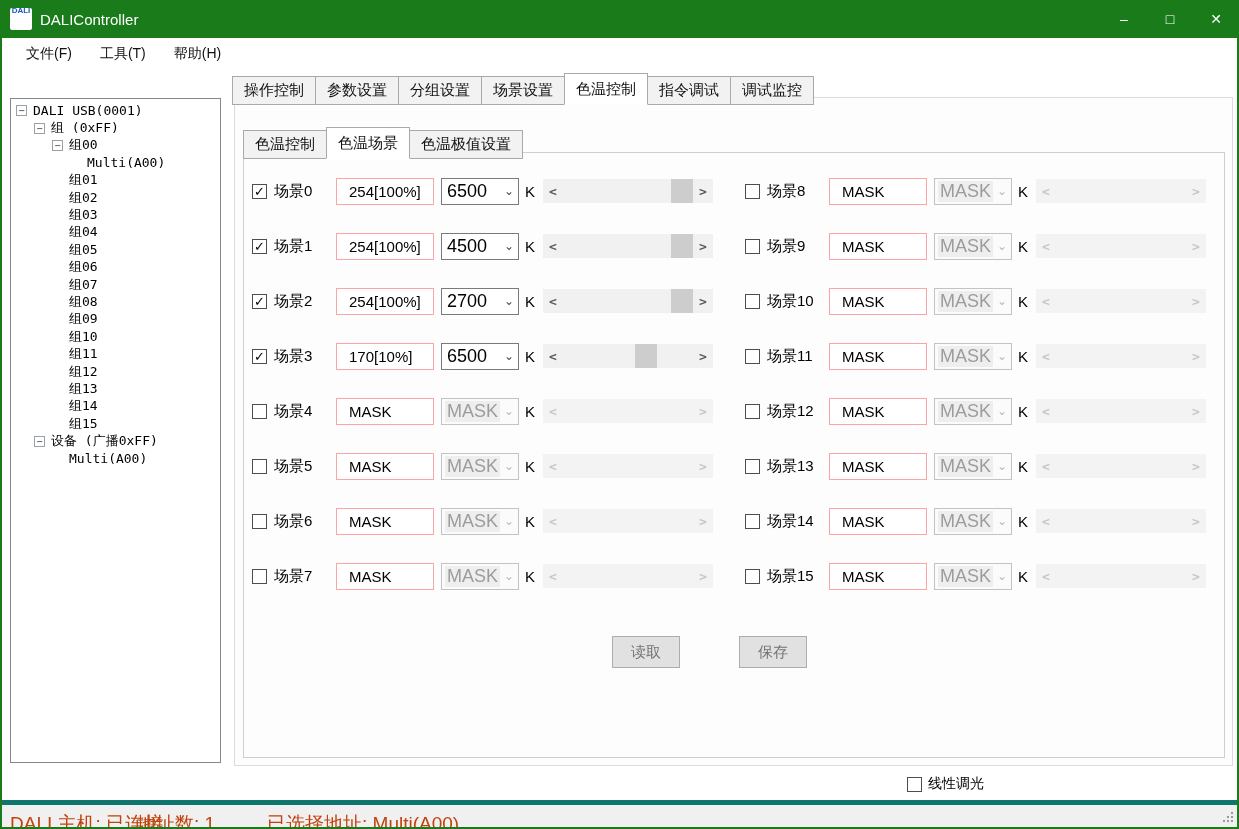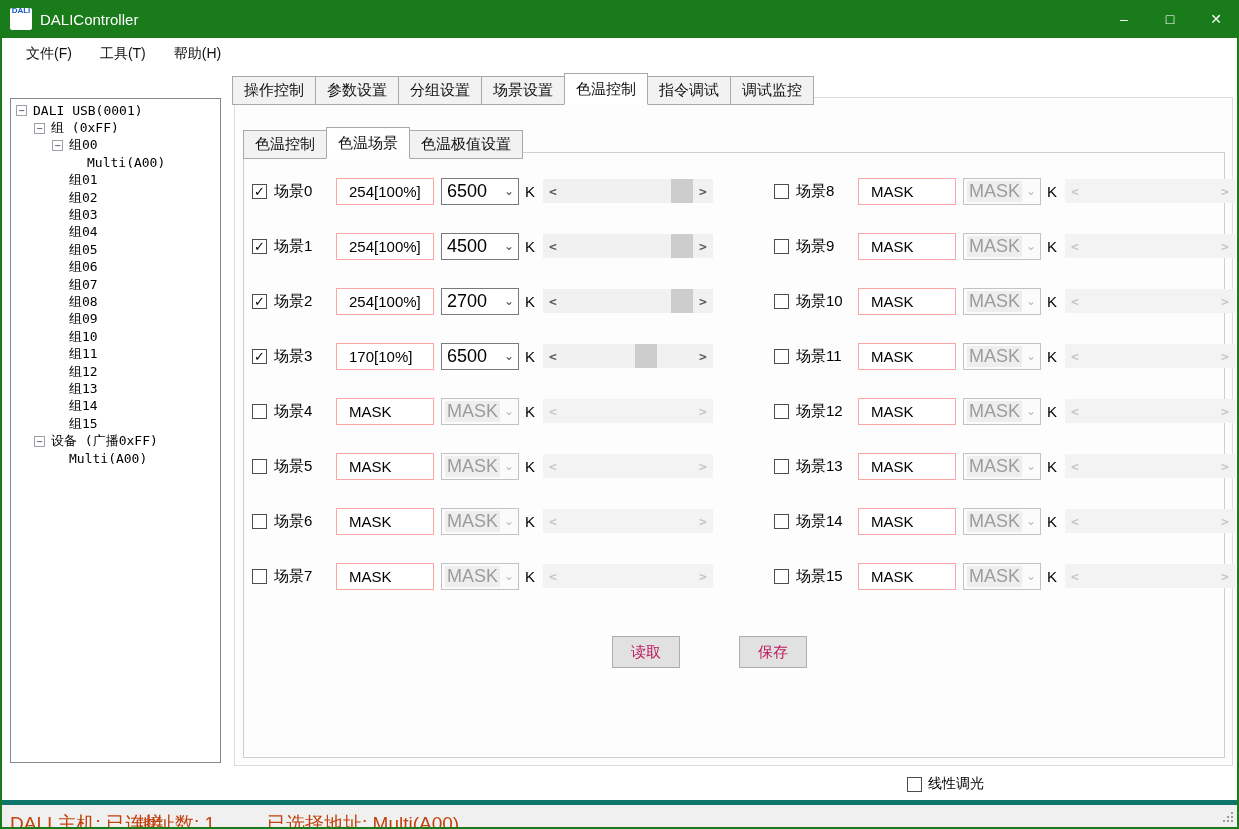--- a/index.html
+++ b/index.html
@@ -41,21 +41,21 @@
   .tab.active { background:#fff; border-bottom:1px solid #fff; padding-top:6px; padding-bottom:5px; position:relative; z-index:4; }
   
   .content { position:absolute; left:232px; top:97px; width:999px; height:669px;
     border:1px solid #dcdcdc; background:#fdfdfd; }
   .subtabstrip { position:absolute; left:8px; top:29px; display:flex; align-items:flex-end; z-index:3; }
   .subpanel { position:absolute; left:8px; top:54px; width:982px; height:606px;
     border:1px solid #cfcfcf; background:#fdfdfd; }
   
   .scene-col { position:absolute; top:24px; }
   .scene-col.left { left:8px; }
-  .scene-col.right { left:530px; }
+  .scene-col.right { left:501px; }
   .scene-row { display:flex; align-items:center; height:28px; margin-bottom:27px; }
   .scene-cb { width:15px; min-width:15px; height:15px; border:1px solid #4d4d4d; background:#fff;
     display:flex; align-items:center; justify-content:center; font-size:13px; line-height:13px; color:#000; margin-right:7px; }
   .scene-label { width:62px; font-size:15px; color:#000; }
   .level-input { width:98px; height:27px; border:1px solid #fca5a5; font-size:15px; padding:0 12px;
     font-family:"Liberation Sans", sans-serif; color:#000; background:#fff; outline:none; }
   .combo { width:78px; height:27px; border:1px solid #7a7a7a; background:#fff; display:flex;
     align-items:center; margin-left:7px; }
   .combo-text { flex:1; padding-left:5px; font-size:18px; color:#000; }
   .combo-chev { width:18px; text-align:center; color:#4d4d4d; font-size:12px; }
@@ -65,21 +65,21 @@
   .k-label { margin:0 8px 0 6px; font-size:15px; color:#000; }
   .scrollbar { width:170px; height:24px; background:#f1f1f1; display:flex; align-items:stretch; }
   .sb-arrow { width:20px; display:flex; align-items:center; justify-content:center; color:#5a5a5a;
     font-size:13px; font-weight:bold; font-family:"DejaVu Sans Mono", monospace; }
   .sb-track { flex:1; position:relative; }
   .sb-thumb { position:absolute; top:0; width:22px; height:100%; background:#cdcdcd; }
   .scrollbar.disabled { background:#f3f3f3; }
   .scrollbar.disabled .sb-arrow { color:#c6c6c6; }
   
   .btn { position:absolute; width:68px; height:32px; background:#e1e1e1; border:1px solid #adadad;
-    font-size:15px; color:#be185d; display:flex; align-items:center; justify-content:center;
+    font-size:15px; color:#737373; display:flex; align-items:center; justify-content:center;
     font-family:"Liberation Sans", sans-serif; }
   .btn-read { left:368px; top:483px; }
   .btn-save { left:495px; top:483px; }
   
   .linear-dim { position:absolute; left:905px; top:775px; display:flex; align-items:center; }
   .linear-dim .scene-cb { margin-right:6px; }
   .linear-dim-label { font-size:14px; color:#000; }
   .statusbar { position:absolute; left:0; bottom:0; width:100%; height:27px; background:#f0f0f0;
     border-top:5px solid #0f766e; font-size:19px; color:#c2410c; }
   .status-item { position:absolute; top:6px; white-space:nowrap; }

